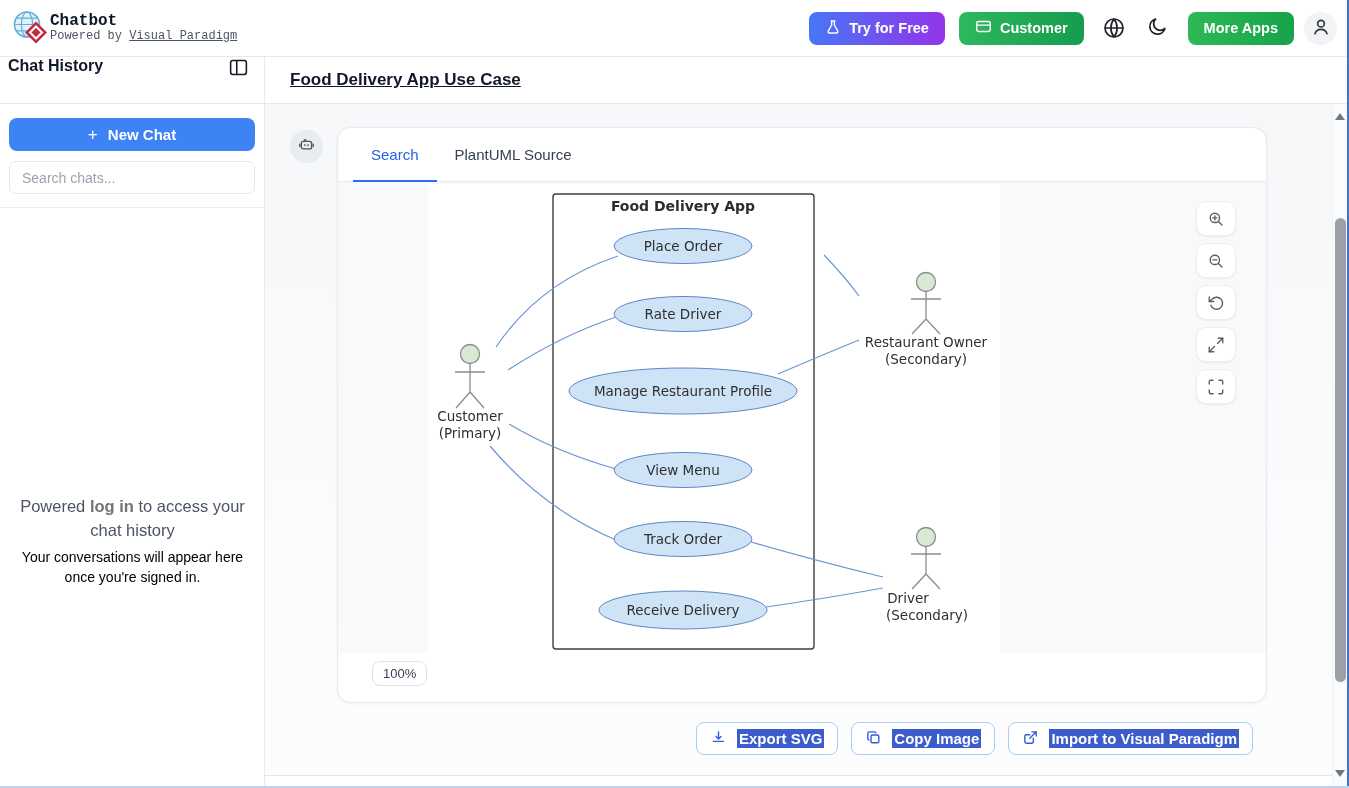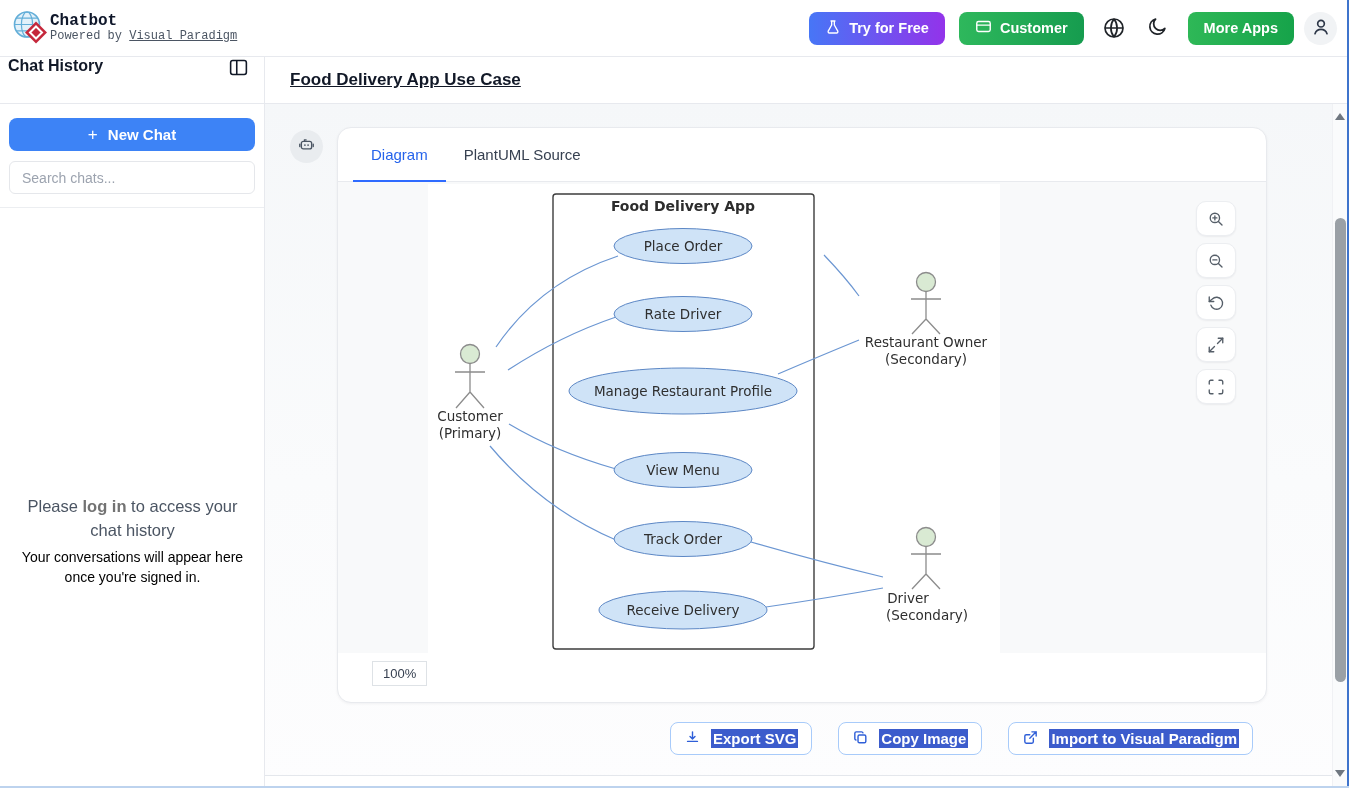--- a/index.html
+++ b/index.html
@@ -66,24 +66,24 @@
   .tab { background:none; border:none; cursor:pointer; font-size:15px; font-weight:500; padding:0 18px;
     color:#374151; position:relative; }
   .tab.active { color:#2563eb; }
   .tab.active::after { content:""; position:absolute; left:0; right:0; bottom:-1px; height:2px; background:#2f6bff; }
   .viewport { position:relative; width:100%; height:471px; background:#f8f9fa; overflow:hidden; }
   .diagram-canvas { position:absolute; left:90px; top:2px; width:572px; height:469px; background:#fff; }
   .zoom-controls { position:absolute; top:19px; right:30px; display:flex; flex-direction:column; gap:7px; }
   .zoom-btn { width:40px; height:35px; background:#fff; border:1px solid #eceef1; border-radius:10px;
     box-shadow:0 1px 2px rgba(15,23,42,.06); cursor:pointer; display:flex; align-items:center; justify-content:center; color:#555e68; }
   .zoom-badge { position:absolute; left:34px; top:533px; background:#fff; border:1px solid #dee2e6;
-    border-radius:0; padding:4px 10px; font-size:13px; color:#374151; }
-
-  
-  .actions-row { position:absolute; top:618px; left:72px; width:916px; display:flex; justify-content:flex-end; gap:26px; }
+    border-radius:8px; padding:4px 10px; font-size:13px; color:#374151; }
+
+  
+  .actions-row { position:absolute; top:618px; left:72px; width:916px; display:flex; justify-content:flex-end; gap:13px; }
   .action-btn { height:33px; background:#fff; border:1px solid #a8cbfa; border-radius:8px; cursor:pointer;
     display:flex; align-items:center; gap:10px; padding:0 13px; color:#2f5fd8; }
   .action-label { font-size:15px; font-weight:700; color:#fff; background:#3c5ccc; padding:1px 2px; }
   .chat-footer-line { position:absolute; left:0; top:671px; width:1084px; height:13px; background:#fff; border-top:1px solid #e4e7ec; }
 
   
   .scrollbar { position:absolute; top:104px; right:2px; bottom:2px; width:15px; background:#fafbfc;
     border-left:1px solid #f0f1f4; z-index:55; }
   .sb-arrow { position:absolute; left:50%; transform:translateX(-50%); width:0; height:0;
     border-left:5px solid transparent; border-right:5px solid transparent; }
@@ -167,21 +167,21 @@
   </div>
   <div class="sidebar-body">
     <button class="new-chat-btn">
       <span class="new-chat-plus">+</span>
       <span>New Chat</span>
     </button>
     <input class="search-input" placeholder="Search chats..." style="">
     <div class="sidebar-divider"></div>
   </div>
   <div class="login-msg">
-    <div class="login-line"><span>Please </span><a class="login-link">log in</a><span> to access your chat history</span></div>
+    <div class="login-line"><span>Powered </span><a class="login-link">log in</a><span> to access your chat history</span></div>
     <div class="login-note">Your conversations will appear here once you're signed in.</div>
   </div>
 </div>
 
 <div class="main">
   <div class="main-title-row">
     <div class="main-title">Food Delivery App Use Case</div>
   </div>
   <div class="chat-area">
     <div class="bot-avatar">
@@ -190,21 +190,21 @@
             <rect x="5.5" y="8" width="13" height="9.5" rx="2.5"></rect>
             <circle cx="10" cy="12.7" r="1.1" fill="currentColor" stroke="none"></circle>
             <circle cx="14" cy="12.7" r="1.1" fill="currentColor" stroke="none"></circle>
             <path d="M3.5 11.5v3M20.5 11.5v3M9.5 8V6.2h2"></path>
           </svg>
       </span>
     </div>
 
     <div class="msg-card">
       <div class="tabs-row">
-        <button class="tab active">Diagram</button>
+        <button class="tab active">Search</button>
         <button class="tab">PlantUML Source</button>
       </div>
 
       <div class="viewport">
         <svg class="diagram-canvas" viewBox="0 0 572 469" width="572" height="469">
 
           <g>
             <rect x="125" y="10" width="261" height="455" rx="3" fill="#ffffff" stroke="#3d3d3d" stroke-width="1.4"></rect>
             <text class="dg-title" x="255" y="27" text-anchor="middle">Food Delivery App</text>
           </g>

